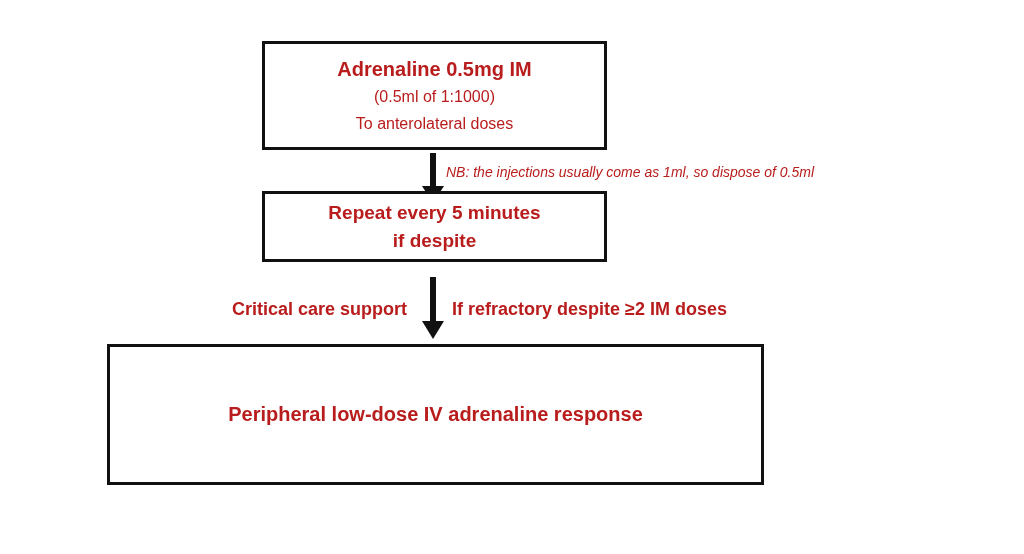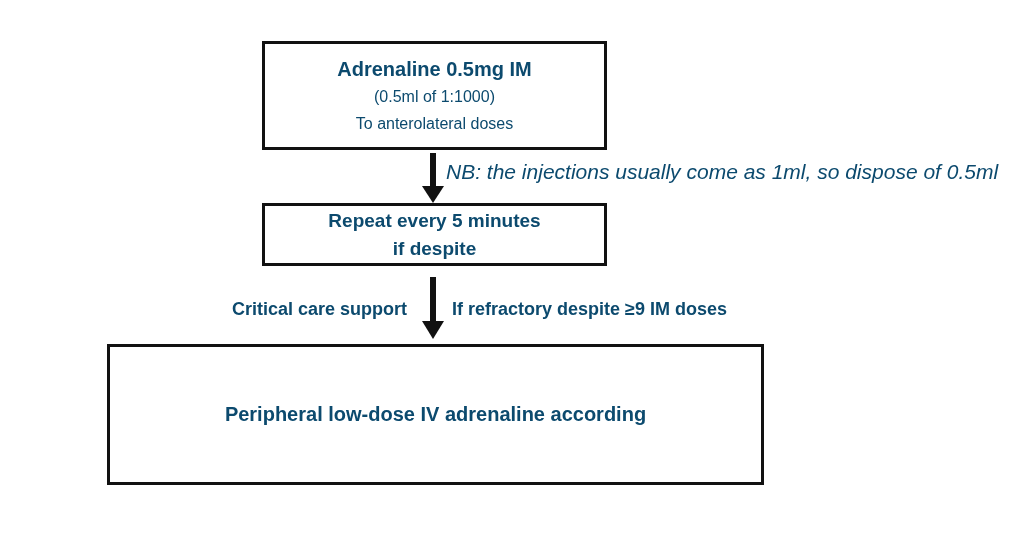--- a/index.html
+++ b/index.html
@@ -6,36 +6,36 @@
     margin: 0;
     padding: 0;
     background: #ffffff;
   }
   .page {
     position: relative;
     width: 1024px;
     height: 554px;
     background: #ffffff;
     font-family: "Liberation Sans", sans-serif;
-    color: #0c4a6e;
+    color: #b91c1c;
     overflow: hidden;
   }
   .fbox {
     position: absolute;
     box-sizing: border-box;
     border: 3px solid #111111;
     background: #ffffff;
     display: flex;
     flex-direction: column;
     justify-content: center;
     align-items: center;
     text-align: center;
   }
   .box-im     { left: 262px; top: 41px;  width: 345px; height: 109px; }
-  .box-repeat { left: 262px; top: 203px; width: 345px; height: 63px;  }
+  .box-repeat { left: 262px; top: 191px; width: 345px; height: 71px;  }
   .box-inf    { left: 107px; top: 344px; width: 657px; height: 141px; }
 
   .box-title {
     font-weight: bold;
     font-size: 20px;
     line-height: 28px;
   }
   .box-line {
     font-size: 16px;
     line-height: 27px;
@@ -54,21 +54,21 @@
     width: 26px;
   }
   .arrow-1 { top: 153px; height: 50px; }
   .arrow-2 { top: 277px; height: 62px; }
 
   .nb-note {
     position: absolute;
     left: 446px;
     top: 161px;
     font-style: italic;
-    font-size: 21px;
+    font-size: 14px;
     line-height: 22px;
     white-space: nowrap;
   }
   .side-label {
     position: absolute;
     font-weight: bold;
     font-size: 18px;
     line-height: 24px;
     white-space: nowrap;
   }
@@ -106,19 +106,19 @@
     <div class="box-line-bold">if despite</div>
   </div>
 
   <div class="side-label label-left">Critical care support</div>
 
   <svg class="arrow arrow-2" viewBox="0 0 26 62" aria-hidden="true">
     <rect x="10" y="0" width="6" height="46" fill="#111111"></rect>
     <polygon points="2,44 24,44 13,62" fill="#111111"></polygon>
   </svg>
 
-  <div class="side-label label-right">If refractory despite ≥9 IM doses</div>
+  <div class="side-label label-right">If refractory despite ≥2 IM doses</div>
 
   <div class="fbox box-inf">
-    <div class="box-title">Peripheral low-dose IV adrenaline according</div>
+    <div class="box-title">Peripheral low-dose IV adrenaline response</div>
   </div>
 
 </div>
 
 </body></html>

